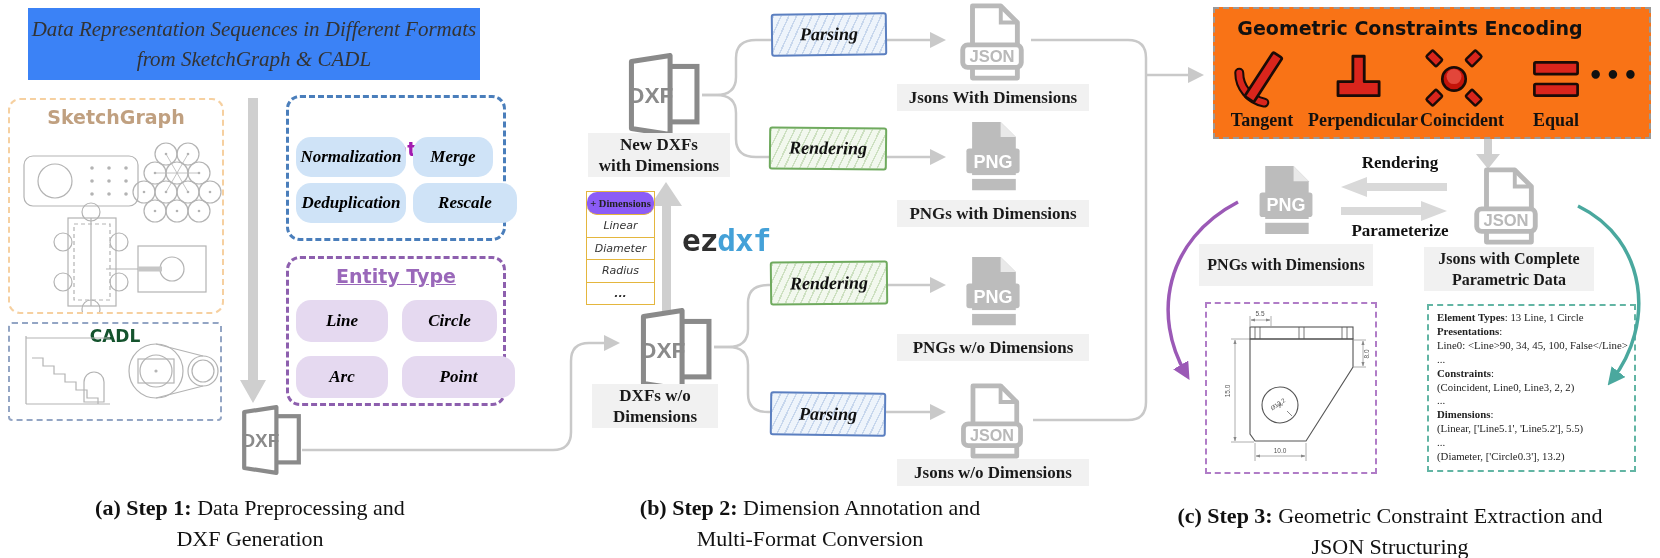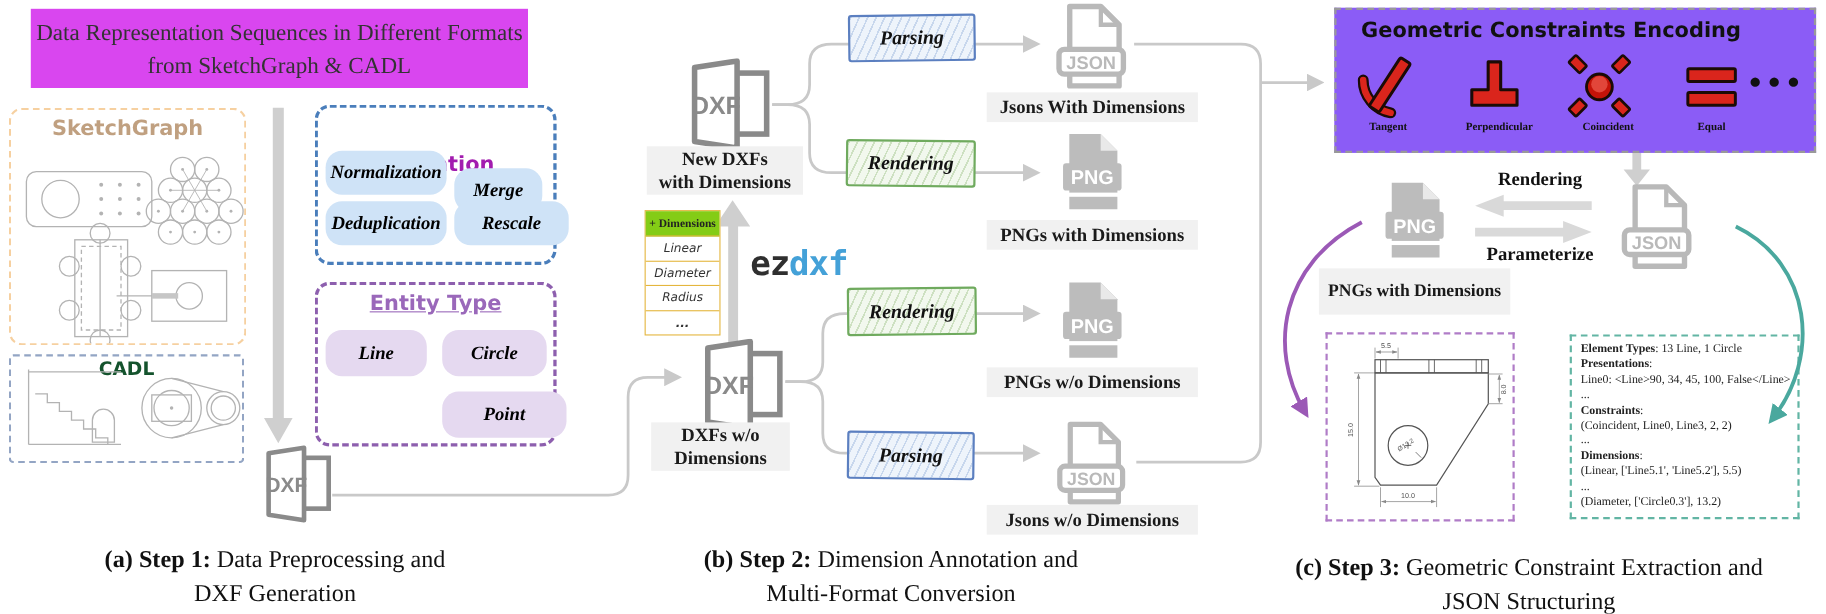--- a/index.html
+++ b/index.html
@@ -1,40 +1,40 @@
 <!DOCTYPE html>
 <html><head>
 <meta charset="utf-8">
 <style>
   html,body{margin:0;padding:0;background:#fff;}
   .canvas{position:relative;width:1660px;height:558px;background:#fff;overflow:hidden;
           font-family:"Liberation Serif",serif;}
   .abs{position:absolute;}
   svg.overlay{position:absolute;left:0;top:0;pointer-events:none;}
-  .titlebox{background:#d946ef;display:flex;flex-direction:column;align-items:center;justify-content:center;
-            font-size:21px;color:#333;line-height:30px;text-align:left;}
+  .titlebox{background:#3b82f6;display:flex;flex-direction:column;align-items:center;justify-content:center;
+            font-size:21px;color:#333;line-height:30px;text-align:left;font-style:italic;}
   .chip{background:#f1f1f1;font-weight:bold;font-size:17px;color:#1a1a1a;
         display:flex;align-items:center;justify-content:center;text-align:center;}
   .chip.two{flex-direction:column;line-height:21px;}
   .paneltitle{font-family:"DejaVu Sans",sans-serif;font-weight:bold;text-align:center;}
   .cell{display:flex;align-items:center;justify-content:center;font-style:italic;font-weight:bold;
         font-size:17px;color:#000000;font-family:"Liberation Serif",serif;border-radius:15px;}
   .sketchbox{border-radius:3px;display:flex;align-items:center;justify-content:center;
              font:italic bold 18px "Liberation Serif",serif;color:#111;}
   .sketch-blue{border:2px solid #5b7fc0;background:repeating-linear-gradient(115deg,rgba(100,140,200,.28) 0 1.5px,transparent 1.5px 7px) #eef4fb;}
   .sketch-green{border:2px solid #6faa5e;background:repeating-linear-gradient(115deg,rgba(120,170,90,.30) 0 1.5px,transparent 1.5px 7px) #f2f8ee;}
   .caption{font-size:22px;color:#111;text-align:center;line-height:31px;}
   .caption b{font-weight:bold;}
   .tline{font-size:10.8px;line-height:13.9px;color:#222;white-space:nowrap;font-family:"Liberation Serif",serif;}
   .tline b{font-weight:bold;}
-  .conlabel{font-weight:bold;font-size:10px;color:#111;text-align:center;font-family:"Liberation Serif",serif;}
+  .conlabel{font-weight:bold;font-size:18px;color:#111;text-align:center;font-family:"Liberation Serif",serif;}
   .midarrowtext{font-weight:bold;font-size:17px;color:#111;text-align:center;font-family:"Liberation Serif",serif;}
   .dimtable{border:1.5px solid #e4b63e;background:#fff;}
-  .dimtable .hd{background:#84cc16;border-bottom:1.5px solid #e4b63e;font:bold 10.5px "Liberation Serif",serif;
-                display:flex;align-items:center;justify-content:center;height:22px;color:#222;}
+  .dimtable .hd{background:#8b5cf6;border-bottom:1.5px solid #e4b63e;font:bold 10.5px "Liberation Serif",serif;
+                display:flex;align-items:center;justify-content:center;height:22px;color:#222;border-radius:10px;}
   .dimtable .rw{border-bottom:1.5px solid #e4b63e;font:italic 11px "DejaVu Sans",sans-serif;color:#333;
                 display:flex;align-items:center;justify-content:center;height:21.5px;}
   .dimtable .rw:last-child{border-bottom:none;font-weight:bold;}
   .ezdxf{font-family:"DejaVu Sans Mono",monospace;font-weight:bold;font-size:31px;letter-spacing:-1px;}
 </style>
 </head>
 <body>
 
 <div class="canvas">
 
@@ -149,29 +149,30 @@
         <circle cx="193" cy="47" r="11"></circle>
         <path d="M146,20 L193,32 M146,74 L193,62"></path>
       </g>
     </svg>
   </div>
 
   <div class="abs" style="left:286px;top:95px;width:214px;height:140px;border:3px dashed #4a7ebb;border-radius:14px;">
     <div class="paneltitle" style="position:absolute;left:0;top:6px;width:100%;font-size:19px;color:#a21caf;margin-top:34px;">Operation</div>
   </div>
   <div class="abs cell" style="left:296px;top:137px;width:110px;height:40px;background:#cfe3f7;">Normalization</div>
-  <div class="abs cell" style="left:413px;top:137px;width:80px;height:40px;background:#cfe3f7;margin-top:16px;">Merge</div>
+  <div class="abs cell" style="left:413px;top:137px;width:80px;height:40px;background:#cfe3f7;">Merge</div>
   <div class="abs cell" style="left:296px;top:183px;width:110px;height:40px;background:#cfe3f7;">Deduplication</div>
   <div class="abs cell" style="left:413px;top:183px;width:104px;height:40px;background:#cfe3f7;">Rescale</div>
 
   <div class="abs" style="left:286px;top:256px;width:214px;height:144px;border:3px dashed #8d5fae;border-radius:14px;">
     <div class="paneltitle" style="position:absolute;left:0;top:6px;width:100%;font-size:19px;color:#9a68ba;text-decoration:underline;">Entity Type</div>
   </div>
   <div class="abs cell" style="left:296px;top:300px;width:92px;height:42px;background:#e5d9f0;">Line</div>
   <div class="abs cell" style="left:402px;top:300px;width:95px;height:42px;background:#e5d9f0;">Circle</div>
+  <div class="abs cell" style="left:296px;top:356px;width:92px;height:42px;background:#e5d9f0;">Arc</div>
   <div class="abs cell" style="left:402px;top:356px;width:113px;height:42px;background:#e5d9f0;">Point</div>
 
   <div class="abs" style="left:233px;top:394px;width:70px;height:92px;">
     <svg width="70" height="92" viewBox="0 0 100 100">
       <rect x="54" y="16" width="40" height="66" fill="#fff" stroke="#8a8a8a" stroke-width="6"></rect>
       <polygon points="16,10 62,3 62,97 16,90" fill="#fff" stroke="#8a8a8a" stroke-width="6" stroke-linejoin="round"></polygon>
       <text x="39" y="60" text-anchor="middle" font-family="Liberation Sans,sans-serif" font-size="27" font-weight="bold" fill="#8a8a8a">DXF</text>
     </svg>
   </div>
 
@@ -269,21 +270,21 @@
   <div class="abs chip two" style="left:592px;top:384px;width:126px;height:44px;">
     <div>DXFs w/o</div>
     <div>Dimensions</div>
   </div>
 
   <div class="abs caption" style="left:560px;top:492px;width:500px;">
     <div><b>(b) Step 2:</b><span> Dimension Annotation and</span></div>
     <div>Multi-Format Conversion</div>
   </div>
 
-  <div class="abs" style="left:1213px;top:7px;width:434px;height:128px;background:#8b5cf6;border:2px dashed #999;">
+  <div class="abs" style="left:1213px;top:7px;width:434px;height:128px;background:#f97316;border:2px dashed #999;">
     <div class="paneltitle" style="position:absolute;left:0;top:8px;width:390px;font-size:19px;color:#111;">Geometric Constraints Encoding</div>
   </div>
 
   <div class="abs" style="left:1234px;top:50px;width:58px;height:58px;">
     <svg width="58" height="58" viewBox="0 0 64 64">
       <path d="M5.8,25.1 A33.4,33.4 0 0 0 33.4,58" fill="none" stroke="#1b0b06" stroke-width="11" stroke-linecap="round"></path>
       <path d="M5.8,25.1 A33.4,33.4 0 0 0 33.4,58" fill="none" stroke="#da251c" stroke-width="6.5" stroke-linecap="round"></path>
       <rect x="26.5" y="1" width="12" height="58" rx="2" transform="rotate(33 32.5 30)" fill="#da251c" stroke="#1b0b06" stroke-width="3"></rect>
     </svg>
   </div>
@@ -331,20 +332,24 @@
   <div class="abs midarrowtext" style="left:1350px;top:153px;width:100px;">Rendering</div>
   <div class="abs midarrowtext" style="left:1345px;top:221px;width:110px;">Parameterize</div>
 
   <div class="abs" style="left:1467px;top:166px;width:78px;height:80px;">
     <svg width="78" height="80" viewBox="0 0 74 82">
       <path d="M17,4 H46 L63,21 V78 H17 Z" fill="#fff" stroke="#b9b9b9" stroke-width="5" stroke-linejoin="round"></path>
       <path d="M46,4 V21 H63" fill="none" stroke="#b9b9b9" stroke-width="4"></path>
       <rect x="7" y="44" width="60" height="23" rx="5" fill="#fff" stroke="#b9b9b9" stroke-width="5"></rect>
       <text x="37" y="62" text-anchor="middle" font-family="Liberation Sans,sans-serif" font-size="17" font-weight="bold" fill="#b9b9b9">JSON</text>
     </svg>
+  </div>
+  <div class="abs chip two" style="left:1424px;top:247px;width:170px;height:44px;font-size:16px;">
+    <div>Jsons with Complete</div>
+    <div>Parametric Data</div>
   </div>
 
   <div class="abs" style="left:1205px;top:302px;width:168px;height:168px;border:2px dashed #b07cc7;">
     <svg width="168" height="168" viewBox="0 0 168 168">
       <defs>
         <marker id="da" viewBox="0 0 10 10" refX="9" refY="5" markerWidth="6" markerHeight="6" orient="auto-start-reverse">
           <path d="M0,1.5 L10,5 L0,8.5 Z" fill="#888"></path>
         </marker>
       </defs>
       <g stroke="#555" fill="none" stroke-width="1.1">

